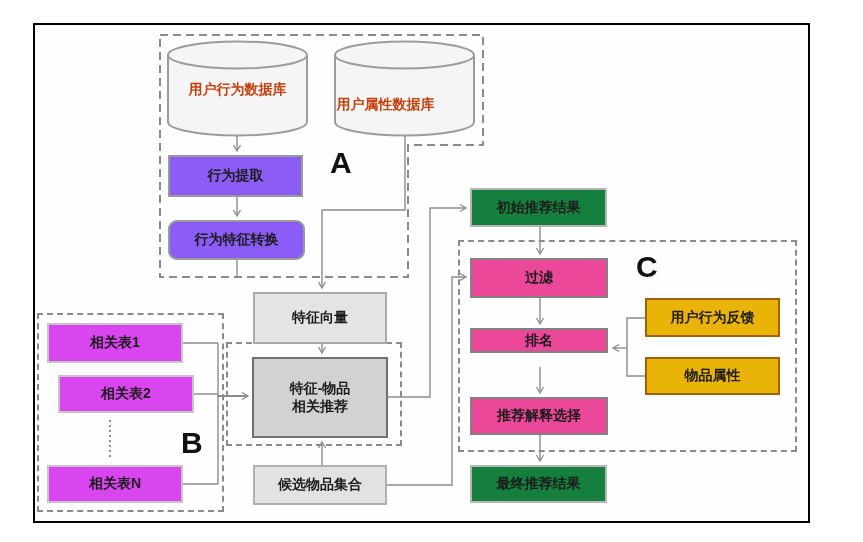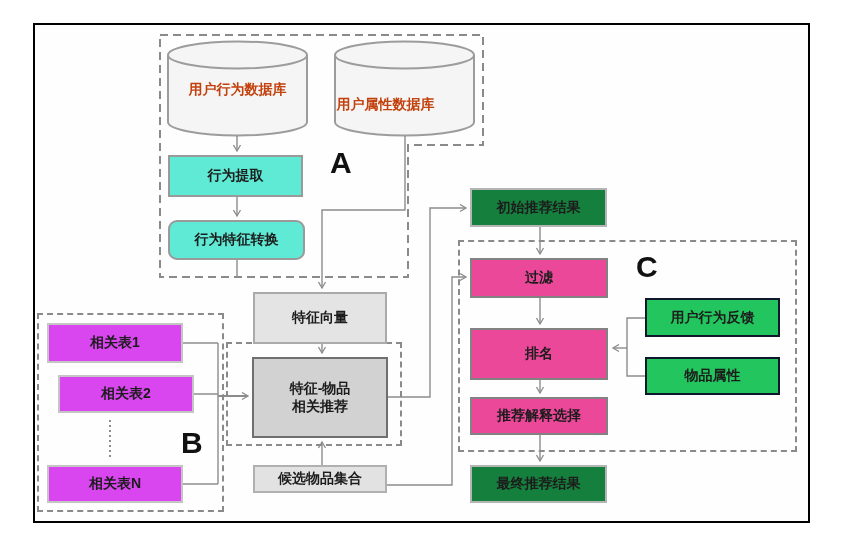--- a/index.html
+++ b/index.html
@@ -14,28 +14,28 @@
   #wires{position:absolute;left:0;top:0;width:863px;height:542px;}
   .node{
     position:absolute;display:flex;align-items:center;justify-content:center;
     text-align:center;font-size:14px;font-weight:600;color:#1c1c1c;
     line-height:1.25;box-sizing:border-box;
   }
   .cyl-label{
     position:absolute;display:flex;align-items:center;justify-content:center;
     font-size:14px;font-weight:600;color:#c2410c;text-align:center;
   }
-  .shade-a   {background:#5eead4;border:2px solid #9a9a9a;}   
+  .shade-a   {background:#8b5cf6;border:2px solid #9a9a9a;}   
   .shade-c   {background:#ec4899;border:2px solid #828282;}   
   .shade-core{background:#d2d2d2;border:2px solid #6f6f6f;}   
   .shade-mid {background:#e4e4e4;border:2px solid #aaaaaa;}   
   .shade-cand{background:#e2e2e2;border:2px solid #b0b0b0;}   
   .shade-res {background:#15803d;border:2px solid #b5b5b5;}   
   .shade-tbl {background:#d946ef;border:2px solid #c5c5c5;}   
-  .shade-fb  {background:#22c55e;border:2px solid #0f172a;text-align:right;}   
+  .shade-fb  {background:#eab308;border:2px solid #a16207;text-align:right;}   
   .dashed{
     position:absolute;border:2px dashed #8a8a8a;box-sizing:border-box;
     background:transparent;
   }
   .big-label{
     position:absolute;font-size:30px;font-weight:700;color:#111;
   }
 </style>
 </head>
 <body>
@@ -102,23 +102,23 @@
 
   <div class="node shade-tbl" style="left:47px;top:323px;width:136px;height:40px;">相关表1</div>
   <div class="node shade-tbl" style="left:58px;top:375px;width:136px;height:38px;">相关表2</div>
   <div class="node shade-tbl" style="left:47px;top:465px;width:136px;height:38px;">相关表N</div>
 
   <div class="node shade-core" style="left:252px;top:357px;width:136px;height:81px;flex-direction:column;">
     <div>特征-物品</div>
     <div>相关推荐</div>
   </div>
 
-  <div class="node shade-cand" style="left:253px;top:465px;width:134px;height:28px;">候选物品集合</div>
+  <div class="node shade-cand" style="left:253px;top:465px;width:134px;height:40px;">候选物品集合</div>
 
   <div class="node shade-res" style="left:470px;top:188px;width:137px;height:39px;">初始推荐结果</div>
   <div class="node shade-c" style="left:470px;top:258px;width:138px;height:40px;">过滤</div>
-  <div class="node shade-c" style="left:470px;top:328px;width:138px;height:52px;">排名</div>
+  <div class="node shade-c" style="left:470px;top:328px;width:138px;height:25px;">排名</div>
   <div class="node shade-c" style="left:470px;top:397px;width:138px;height:38px;">推荐解释选择</div>
   <div class="node shade-res" style="left:470px;top:465px;width:137px;height:38px;">最终推荐结果</div>
 
   <div class="node shade-fb" style="left:645px;top:298px;width:135px;height:39px;">用户行为反馈</div>
   <div class="node shade-fb" style="left:645px;top:357px;width:135px;height:38px;">物品属性</div>
 </div>
 
 </body></html>

